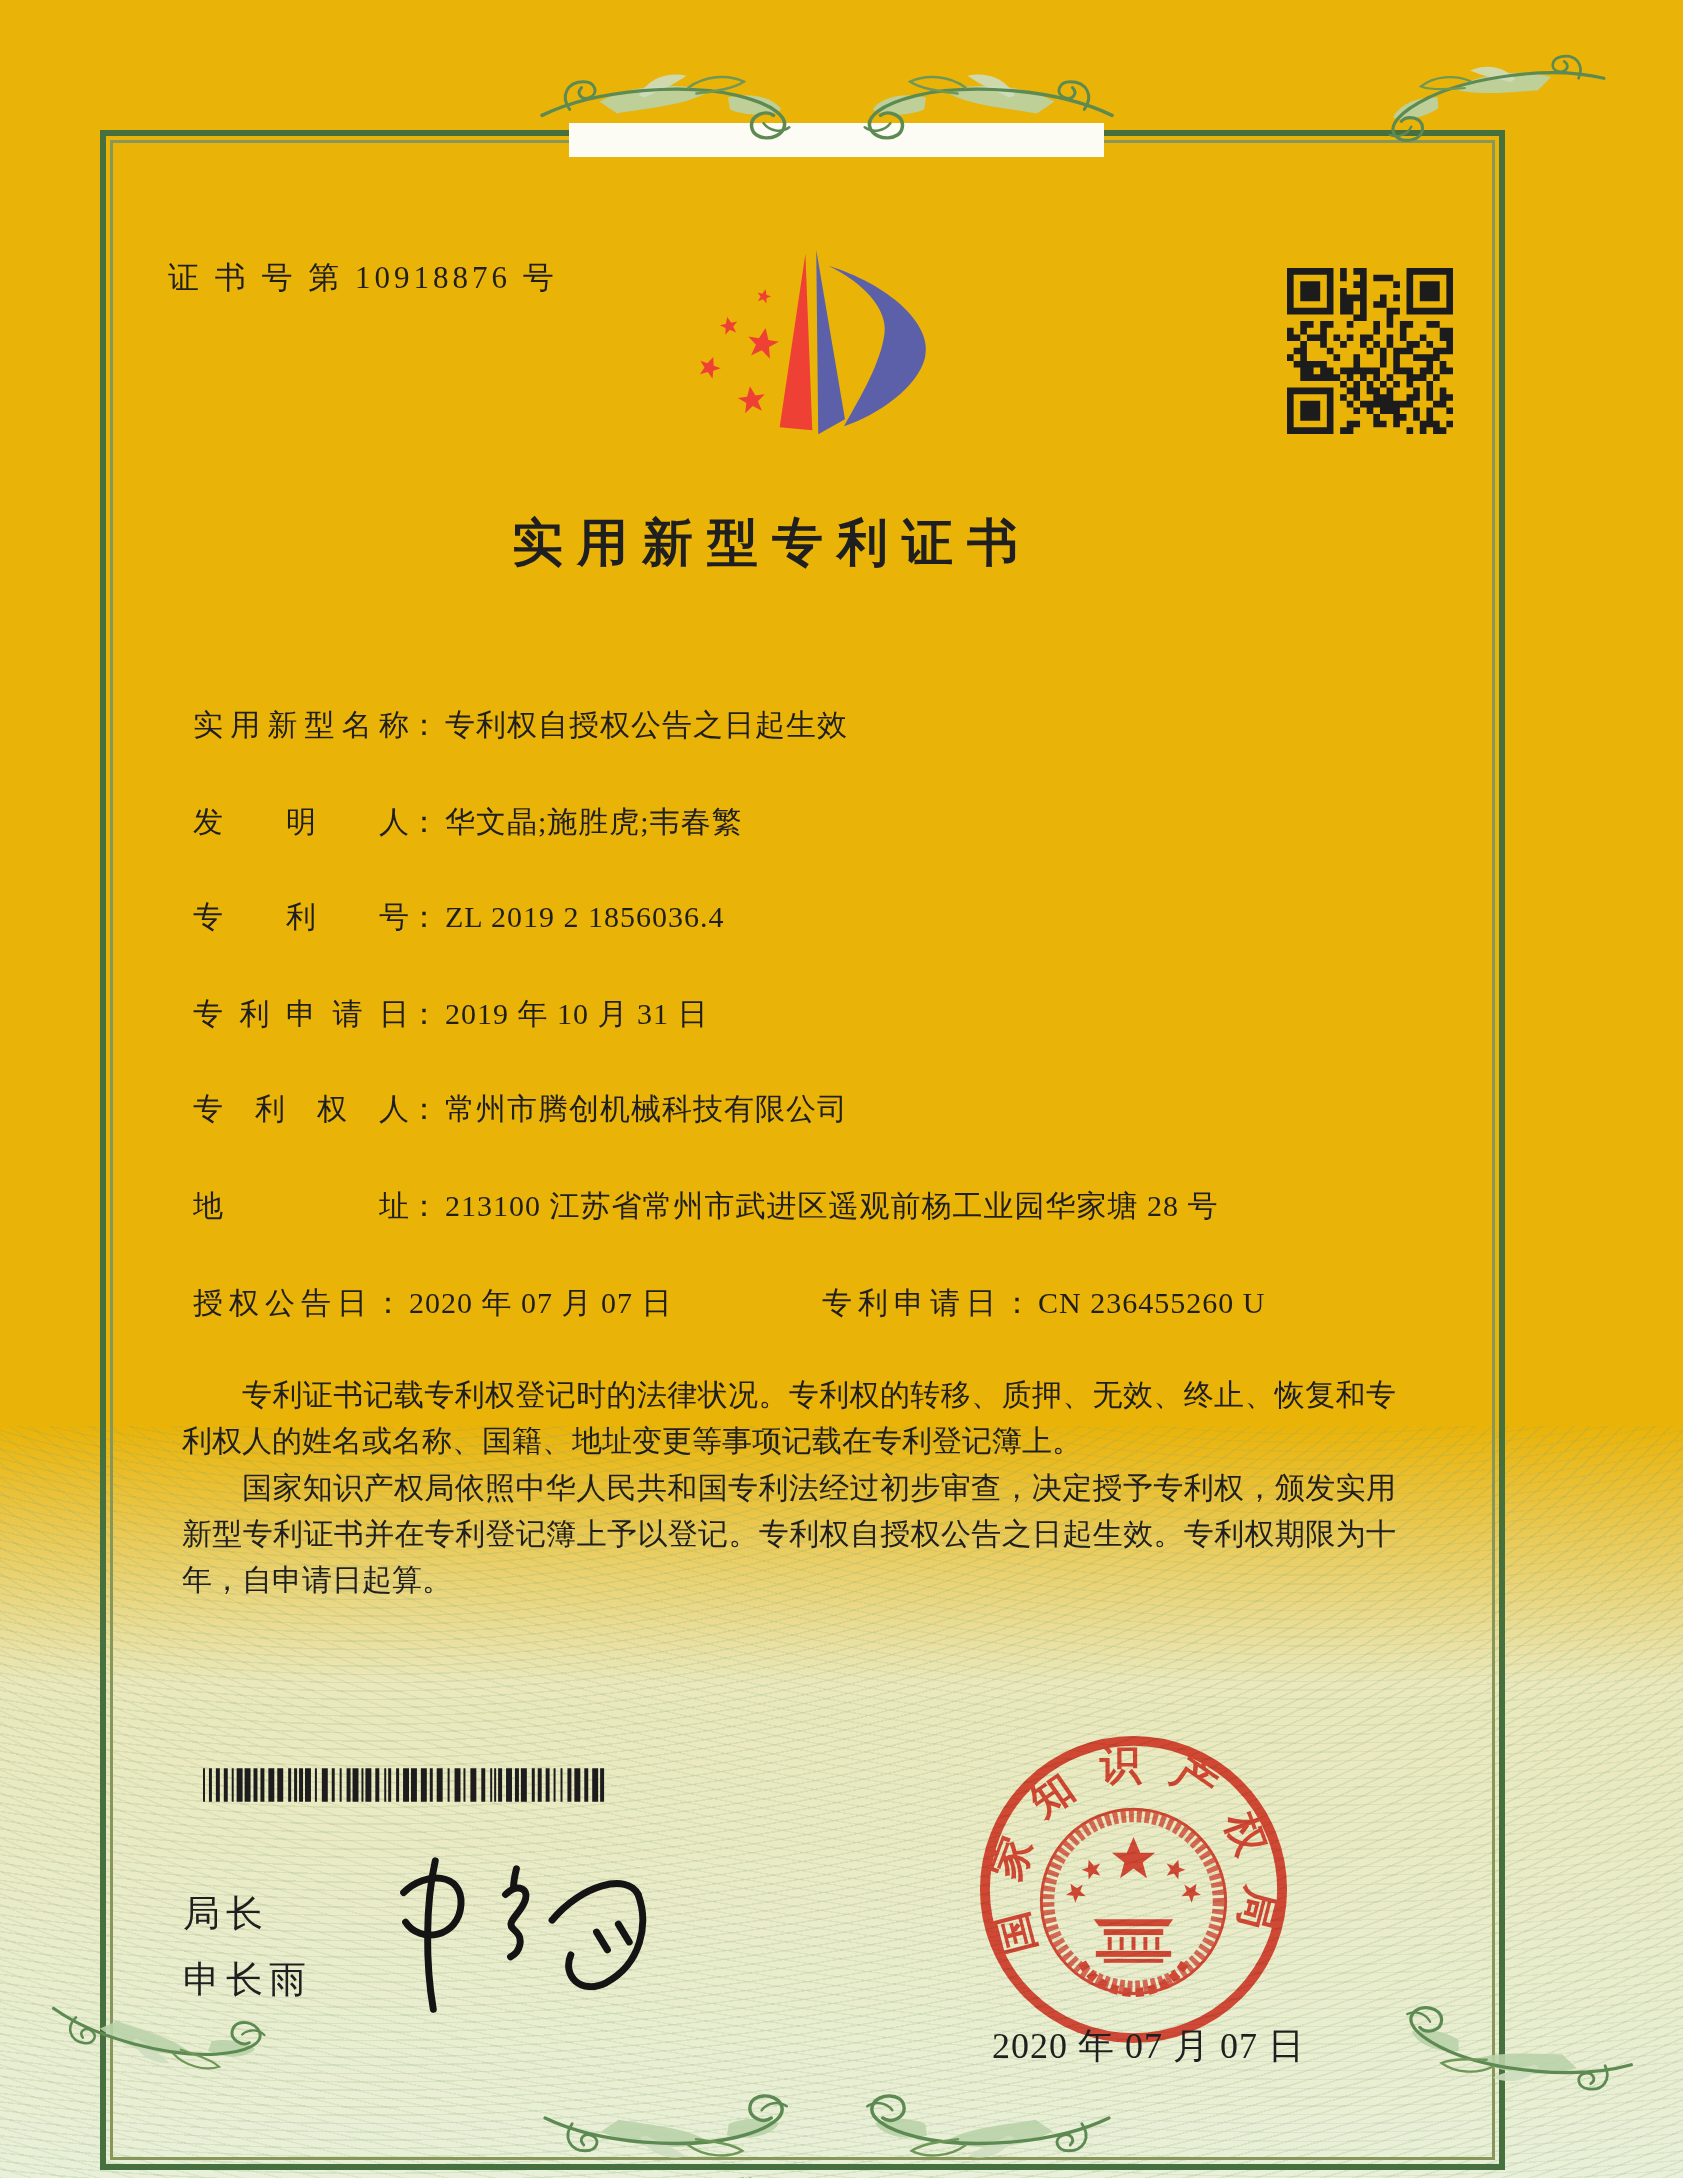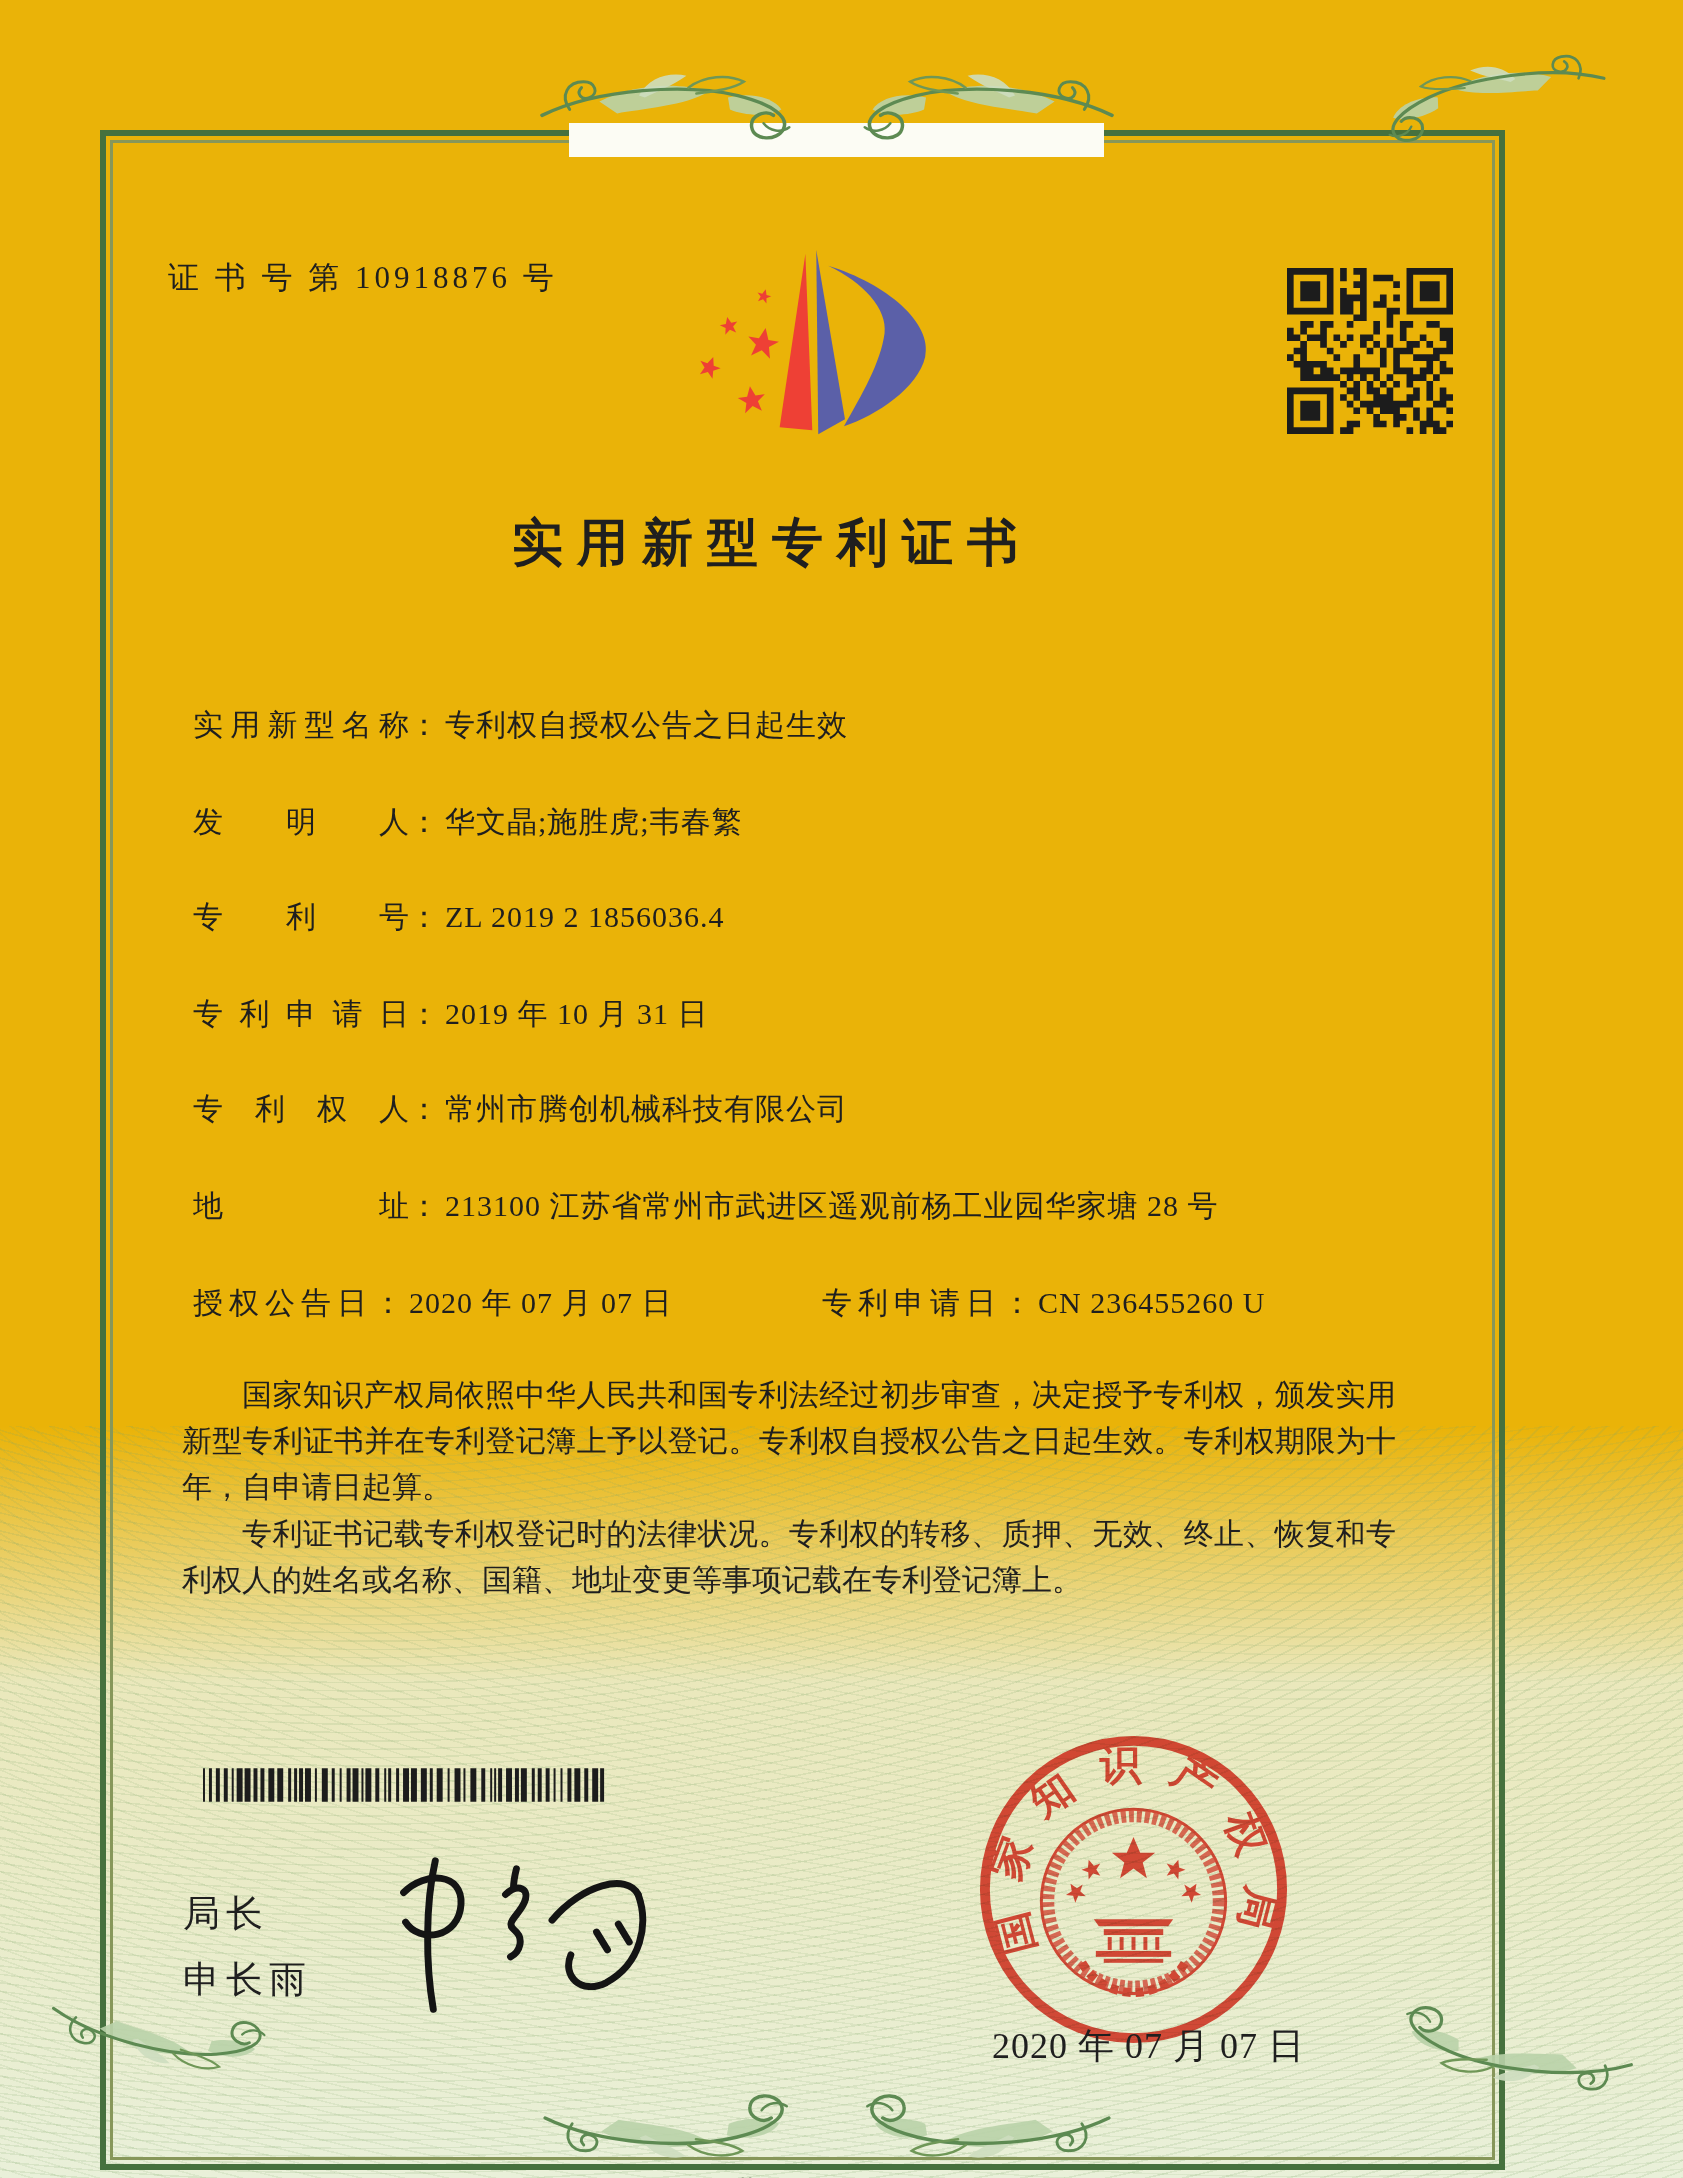--- a/index.html
+++ b/index.html
@@ -148,22 +148,22 @@
   </div>
   <div class="frow" style="top:1186px">
     <span class="flabel">地址</span><span class="fcolon">：</span><span class="fvalue">213100 江苏省常州市武进区遥观前杨工业园华家塘 28 号</span>
   </div>
   <div class="frow" style="top:1283px">
     <span class="flabel2">授权公告日</span><span class="fcolon">：</span><span class="fvalue">2020 年 07 月 07 日</span>
     <span class="frow2-right"><span class="flabel2">专利申请日</span><span class="fcolon">：</span><span class="fvalue">CN 236455260 U</span></span>
   </div>
 
   <div class="abs paras">
+    <p>专利证书记载专利权登记时的法律状况。专利权的转移、质押、无效、终止、恢复和专利权人的姓名或名称、国籍、地址变更等事项记载在专利登记簿上。</p>
     <p>国家知识产权局依照中华人民共和国专利法经过初步审查，决定授予专利权，颁发实用新型专利证书并在专利登记簿上予以登记。专利权自授权公告之日起生效。专利权期限为十年，自申请日起算。</p>
-    <p>专利证书记载专利权登记时的法律状况。专利权的转移、质押、无效、终止、恢复和专利权人的姓名或名称、国籍、地址变更等事项记载在专利登记簿上。</p>
   </div>
 
   <svg class="abs barcode-svg" width="410" height="34" viewBox="0 0 414 34">
       <path d="M0,0h2v34h-2z M6,0h3v34h-3z M13,0h4v34h-4z M21,0h4v34h-4z M29,0h2v34h-2z M34,0h6v34h-6z M42,0h6v34h-6z M51,0h4v34h-4z M58,0h4v34h-4z M66,0h6v34h-6z M75,0h6v34h-6z M86,0h3v34h-3z M92,0h3v34h-3z M97,0h4v34h-4z M103,0h6v34h-6z M113,0h2v34h-2z M120,0h6v34h-6z M130,0h3v34h-3z M138,0h2v34h-2z M145,0h4v34h-4z M151,0h6v34h-6z M160,0h2v34h-2z M164,0h6v34h-6z M174,0h4v34h-4z M183,0h2v34h-2z M187,0h3v34h-3z M195,0h3v34h-3z M202,0h6v34h-6z M210,0h6v34h-6z M220,0h6v34h-6z M229,0h3v34h-3z M236,0h6v34h-6z M247,0h2v34h-2z M254,0h6v34h-6z M263,0h2v34h-2z M270,0h6v34h-6z M281,0h4v34h-4z M290,0h2v34h-2z M294,0h2v34h-2z M298,0h4v34h-4z M306,0h6v34h-6z M315,0h4v34h-4z M321,0h6v34h-6z M332,0h3v34h-3z M338,0h4v34h-4z M346,0h4v34h-4z M354,0h2v34h-2z M361,0h2v34h-2z M368,0h4v34h-4z M375,0h6v34h-6z M385,0h4v34h-4z M393,0h6v34h-6z M401,0h4v34h-4z" fill="#1c1c1c"></path>
     </svg>
 
   <div class="abs officer-title">局长</div>
   <div class="abs officer-name">申长雨</div>
 
   <svg class="abs sig-svg" width="282" height="193" viewBox="0 0 285 195">

